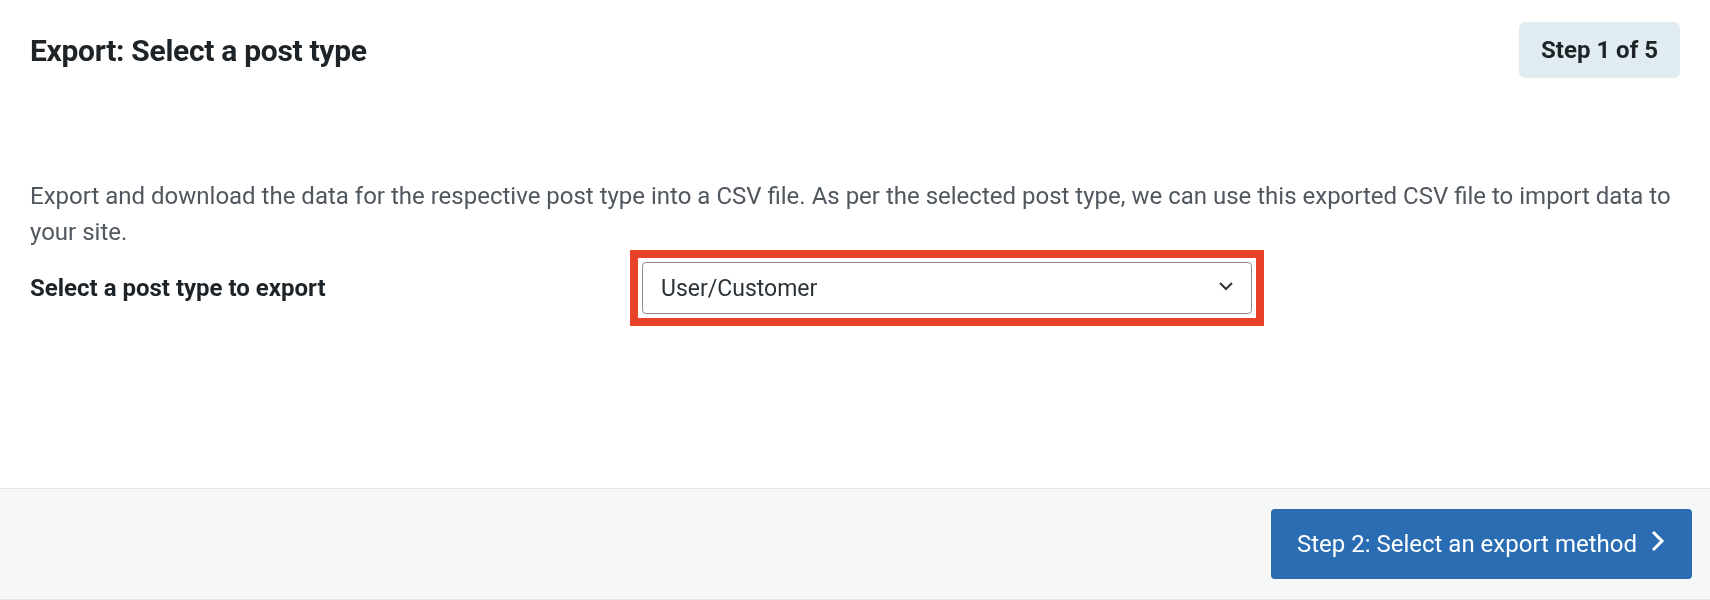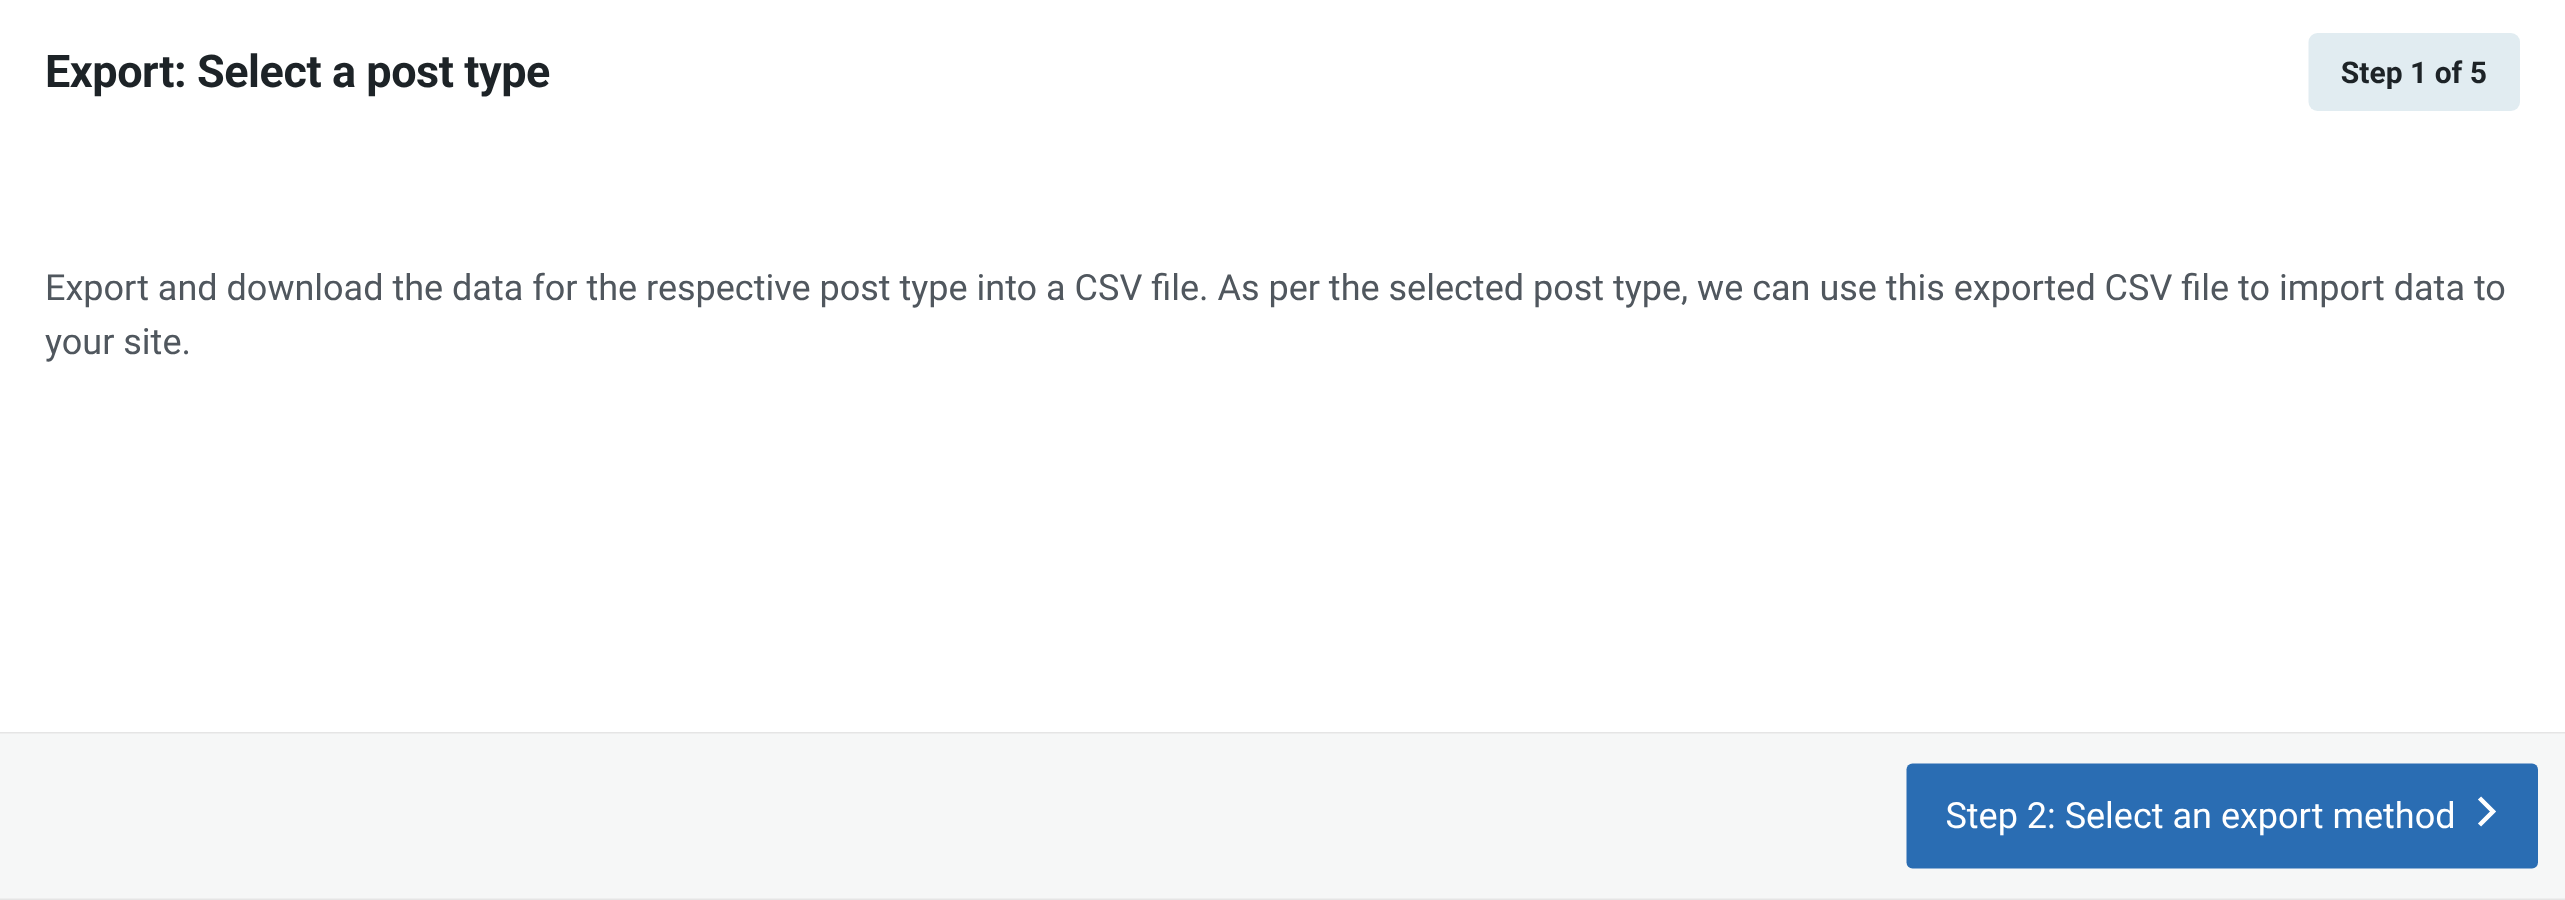--- a/index.html
+++ b/index.html
@@ -33,21 +33,21 @@
     }
     .page-title {
       font-size: 30px;
       font-weight: 700;
       color: #1d2327;
       letter-spacing: -0.3px;
     }
     .step-badge {
       background: #e1ecf1;
       color: #1d2327;
-      font-size: 20px;
+      font-size: 24px;
       font-weight: 700;
       padding: 14px 22px;
       border-radius: 6px;
       margin-left: 48px;
     }
     .description {
       font-size: 24px;
       color: #50575e;
       line-height: 1.5;
       max-width: 1650px;
@@ -117,20 +117,35 @@
 </head>
 <body>
 
 <div class="container">
   <div class="content">
     <div class="header-row">
       <h1 class="page-title">Export: Select a post type</h1>
       <div class="step-badge">Step 1 of 5</div>
     </div>
     <p class="description">Export and download the data for the respective post type into a CSV file. As per the selected post type, we can use this exported CSV file to import data to your site.</p>
+    <div class="form-row">
+      <label class="form-label">Select a post type to export</label>
+      <div class="select-highlight">
+        <div class="select-wrapper">
+          <select class="select-field">
+            <option>User/Customer</option>
+          </select>
+          <span class="select-chevron">
+            <svg width="20" height="20" viewBox="0 0 20 20" fill="none">
+              <path d="M4 7 L10 13 L16 7" stroke="#2c3338" stroke-width="2" fill="none"></path>
+            </svg>
+          </span>
+        </div>
+      </div>
+    </div>
   </div>
   <div class="footer">
     <button class="next-button">
       <span>Step 2: Select an export method</span>
       <span>
         <svg width="15" height="24" viewBox="0 0 15 24" fill="none">
           <path d="M2 3 L11 12 L2 21" stroke="#ffffff" stroke-width="3" fill="none"></path>
         </svg>
       </span>
     </button>

